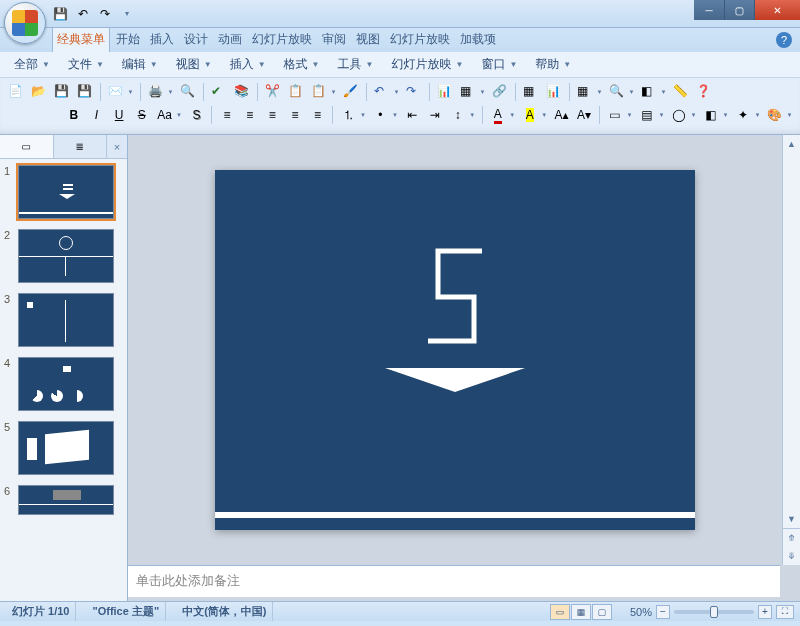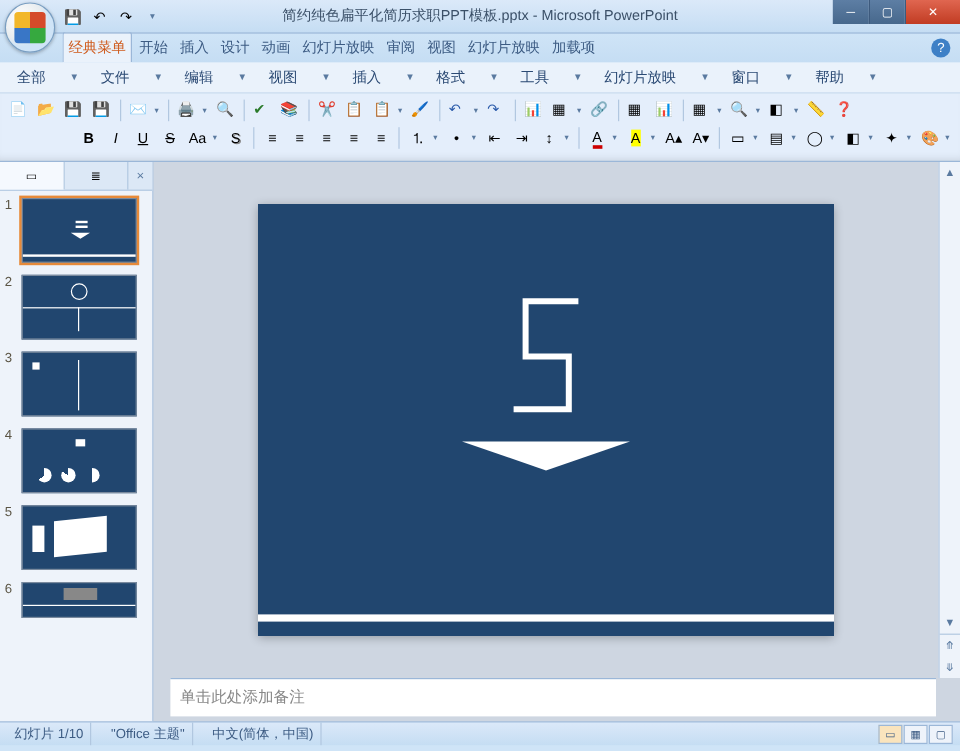--- a/index.html
+++ b/index.html
@@ -19,21 +19,21 @@
 .wb-close { background: linear-gradient(#e06650,#c13c23); width: 46px; border-left: 1px solid #3d5a7d; }
 
 
 .ribbon-tabs { height: 24px; display: flex; align-items: flex-end; padding-left: 52px; gap: 2px; background: linear-gradient(#cfe4f7,#c5ddf3); }
 .rtab { padding: 4px 4px; font-size: 12px; color: #3c5b83; cursor: pointer; border-radius: 3px 3px 0 0; }
 .rtab.active { background: #eaf2fb; border: 1px solid #9bb7d8; border-bottom: none; color: #cf5b1d; }
 .help-icon { margin-left: auto; margin-right: 8px; width: 16px; height: 16px; border-radius: 50%; background: #3e80c6; color: #fff; font-size: 11px; display: flex; align-items: center; justify-content: center; align-self: center; }
 
 
 .classic-menu { height: 26px; background: #eaf2fb; display: flex; align-items: center; padding: 0 6px; gap: 2px; border-bottom: 1px solid #c2d6eb; }
-.cm-item { padding: 3px 8px; font-size: 12px; color: #2b4a74; cursor: pointer; display: flex; align-items: center; gap: 20px; }
+.cm-item { padding: 3px 8px; font-size: 12px; color: #2b4a74; cursor: pointer; display: flex; align-items: center; gap: 4px; }
 .cm-drop { font-size: 8px; color: #5a7aa0; }
 
 
 .toolbar-area { background: #e4eefb; padding: 4px 6px 6px; border-bottom: 1px solid #9bb7d8; box-shadow: inset 0 -6px 8px -6px rgba(0,0,0,.15); }
 .tb-row { display: flex; align-items: center; gap: 3px; margin-bottom: 3px; flex-wrap: nowrap; }
 .tb-btn { width: 20px; height: 20px; display: flex; align-items: center; justify-content: center; font-size: 12px; border-radius: 2px; cursor: pointer; }
 .tb-sep { width: 1px; height: 18px; background: #b1c7e0; margin: 0 2px; }
 .tb-split { display: flex; }
 .tb-split .tb-drop { width: 9px; font-size: 7px; color: #5a7aa0; display: flex; align-items: center; justify-content: center; }
 .ic { width: 16px; height: 16px; display: inline-block; }
@@ -55,25 +55,25 @@
 
 
 .slide-area { flex: 1; display: flex; flex-direction: column; background: #ced6e1; }
 .slide-canvas { flex: 1; display: flex; align-items: center; justify-content: center; position: relative; }
 .slide { width: 480px; height: 360px; background: #21466f; box-shadow: 0 2px 8px rgba(0,0,0,.3); position: relative; }
 .scroll-v { width: 18px; background: #eef3fa; border-left: 1px solid #b1c7e0; display: flex; flex-direction: column; }
 .sv-btn { height: 18px; display: flex; align-items: center; justify-content: center; font-size: 9px; color: #5a7aa0; cursor: pointer; }
 .sv-track { flex: 1; }
 .sv-navs { border-top: 1px solid #b1c7e0; }
 
-.notes-pane { height: 32px; background: #fff; border-top: 1px solid #9bb7d8; margin: 0 20px 4px 14px; padding: 6px 8px; font-size: 13px; color: #888; font-family: Liberation Mono, monospace; }
+.notes-pane { height: 32px; background: #fff; border-top: 1px solid #9bb7d8; margin: 0 20px 4px 0; padding: 6px 8px; font-size: 13px; color: #888; font-family: Liberation Mono, monospace; }
 
 
 .statusbar { height: 20px; background: linear-gradient(#dbe9f9,#c5ddf3); border-top: 1px solid #9bb7d8; display: flex; align-items: center; font-size: 11px; color: #3c5b83; padding: 0 6px; gap: 10px; }
-.sb-sec { padding: 0 6px; border-right: 1px solid #b1c7e0; height: 100%; display: flex; align-items: center; }
+.sb-sec { padding: 0 6px; border-right: 1px solid #b1c7e0; height: 100%; display: flex; align-items: center; font-weight: bold; }
 .sb-views { margin-left: auto; display: flex; gap: 1px; }
 .sb-view { width: 20px; height: 16px; border: 1px solid #9bb7d8; background: #eef3fa; cursor: pointer; display:flex;align-items:center;justify-content:center; }
 .sb-view.active { background: #fae4bd; }
 .zoom { display: flex; align-items: center; gap: 4px; margin-left: 8px; }
 .zoom-btn { width: 14px; height: 14px; border: 1px solid #9bb7d8; background: #eef3fa; display: flex; align-items: center; justify-content: center; font-size: 10px; cursor: pointer; }
 .zoom-track { width: 80px; height: 4px; background: #b1c7e0; position: relative; border-radius: 2px; }
 .zoom-thumb { position: absolute; width: 8px; height: 12px; background: #eef3fa; border: 1px solid #5a7aa0; top: -4px; left: 36px; border-radius: 2px; }
 
 
 .s-stripe { position: absolute; left: 0; right: 0; bottom: 12px; height: 6px; background: #fff; }
@@ -89,21 +89,20 @@
 <div class="titlebar">
   <div class="office-btn">
       <div class="office-logo"></div>
     </div>
   <div class="qat">
     <div class="qat-btn" title="保存">💾</div>
     <div class="qat-btn" title="撤销">↶</div>
     <div class="qat-btn" title="重做">↷</div>
     <div class="qat-btn" style="font-size:8px;color:#5a7aa0;">▾</div>
   </div>
-  <div class="title-text">简约纯色扁平化简历求职PPT模板.pptx - Microsoft PowerPoint</div>
   <div class="win-controls">
     <div class="win-btn wb-min">─</div>
     <div class="win-btn wb-max">▢</div>
     <div class="win-btn wb-close">✕</div>
   </div>
 </div>
 
 <div class="ribbon-tabs">
   <div class="rtab active">经典菜单</div>
   <div class="rtab">开始</div>
@@ -490,13 +489,24 @@
     <div class="sb-view active">
         <span style="font-size:9px;">▭</span>
       </div>
     <div class="sb-view">
         <span style="font-size:9px;">▦</span>
       </div>
     <div class="sb-view">
         <span style="font-size:9px;">▢</span>
       </div>
   </div>
+  <div class="zoom">
+    <span>50%</span>
+    <div class="zoom-btn">−</div>
+    <div class="zoom-track">
+        <div class="zoom-thumb"></div>
+      </div>
+    <div class="zoom-btn">+</div>
+    <div class="zoom-btn" style="width:18px;">
+        <span style="font-size:9px;">⛶</span>
+      </div>
+  </div>
 </div>
 
 </body></html>

